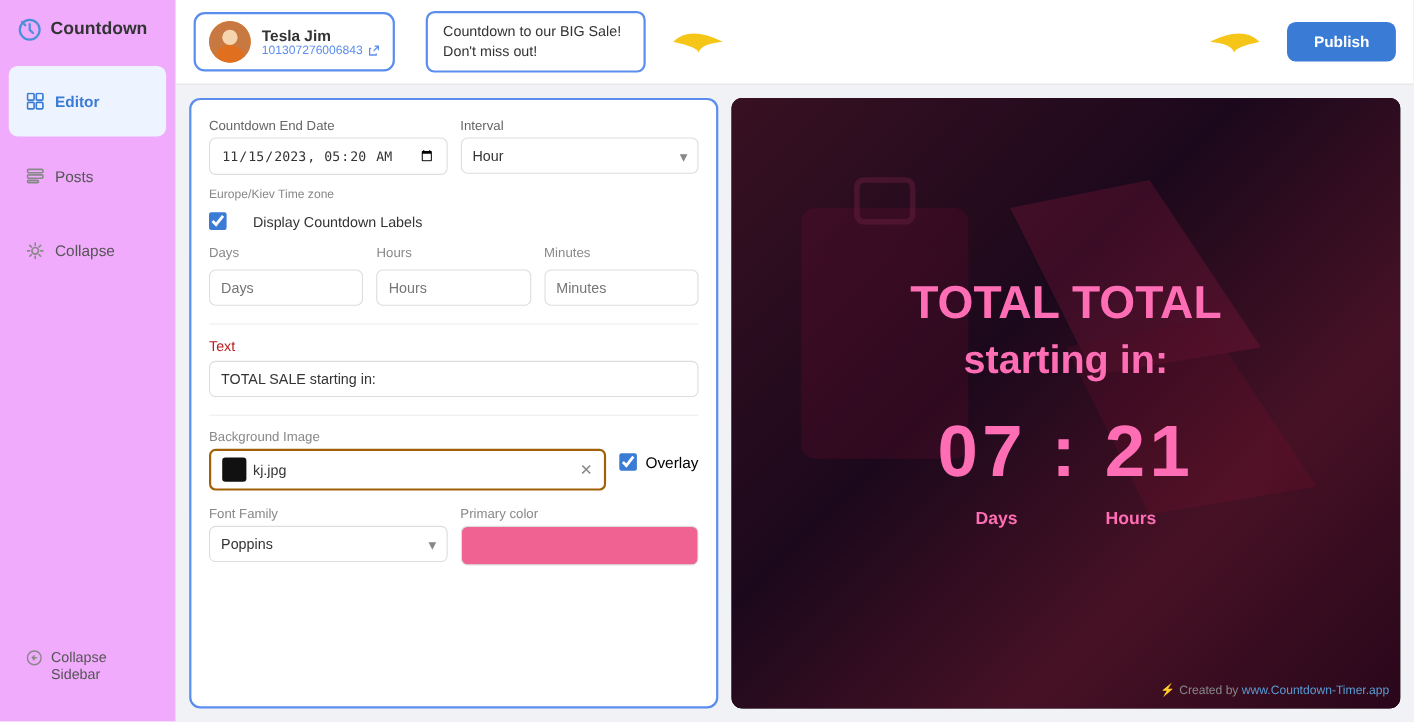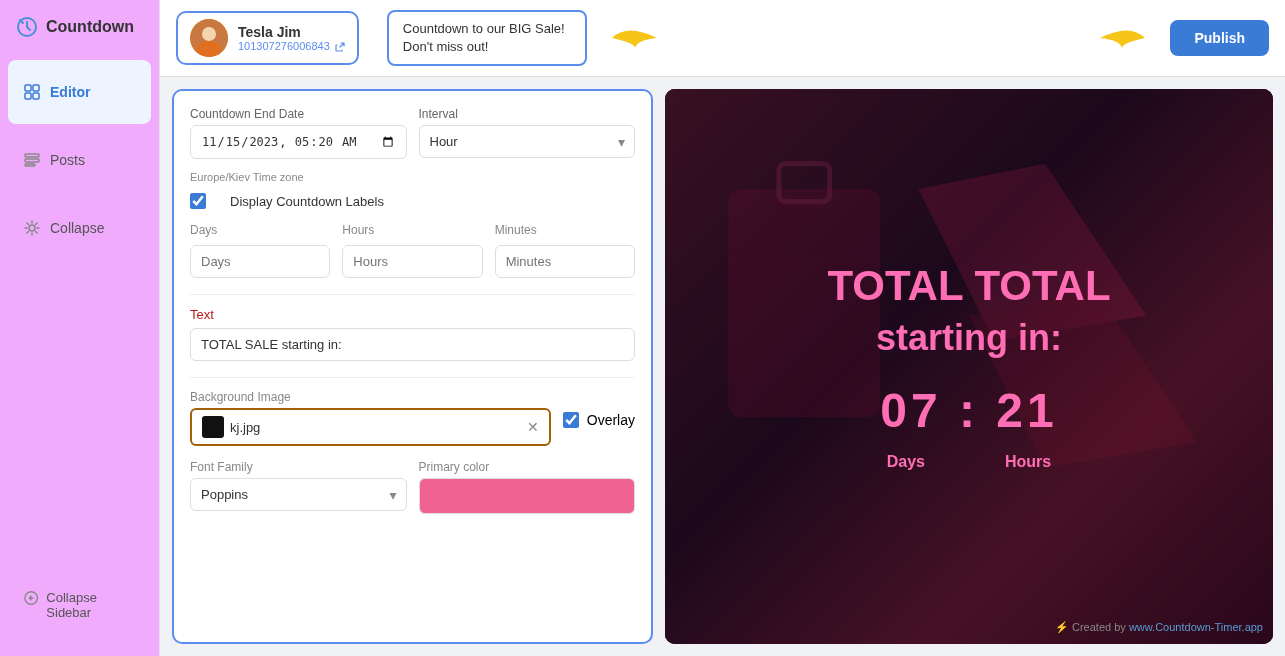--- a/index.html
+++ b/index.html
@@ -337,21 +337,21 @@
       margin-bottom: 8px;
     }
     .preview-subtitle {
       font-size: 36px;
       font-weight: 700;
       color: #ff6eb4;
       font-family: 'Arial', sans-serif;
       margin-bottom: 24px;
     }
     .preview-timer {
-      font-size: 48px;
+      font-size: 66px;
       font-weight: 900;
       color: #ff6eb4;
       font-family: 'Arial Black', sans-serif;
       letter-spacing: 4px;
       margin-bottom: 15px;
     }
     .preview-labels {
       display: flex;
       justify-content: center;
       gap: 80px;

